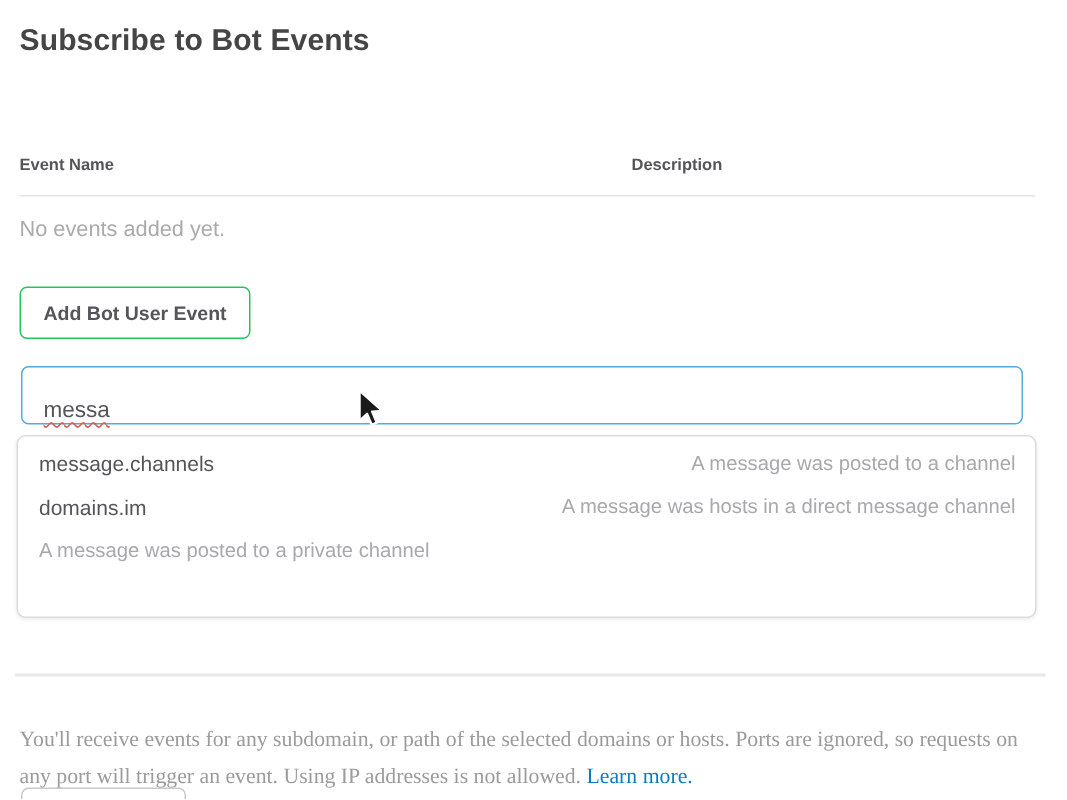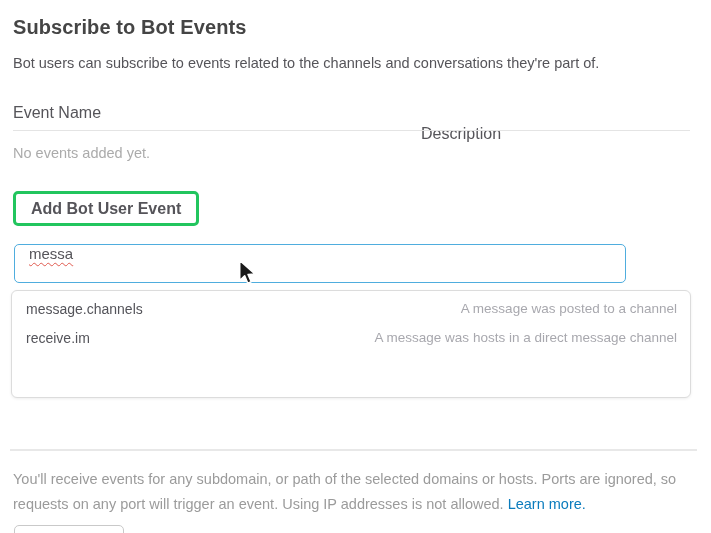--- a/index.html
+++ b/index.html
@@ -28,24 +28,24 @@
   .page-subtitle {
     position: absolute;
     left: 13px; top: 55px;
     font-size: 14.5px;
     color: #555459;
   }
 
   .table-header { position: absolute; left: 13px; top: 104px; width: 677px; }
   .col-head {
     position: absolute; top: 0;
-    font-size: 16px; font-weight: 400; color: #555459;
+    font-size: 11px; font-weight: 700; color: #555459;
   }
   .col-head.name { left: 0; }
-  .col-head.desc { left: 408px; margin-top: 21px; }
+  .col-head.desc { left: 408px; }
 
   .table-divider {
     position: absolute;
     left: 13px; top: 130px;
     width: 677px; height: 1px;
     background: #e4e4e4;
   }
 
   .empty-msg {
     position: absolute;
@@ -53,53 +53,53 @@
     font-size: 14.5px;
     color: #ababab;
   }
 
   .add-btn {
     position: absolute;
     left: 13px; top: 191px;
     height: 35px;
     padding: 0 15px;
     background: #ffffff;
-    border: 3px solid #22c55e;
+    border: 1px solid #22c55e;
     border-radius: 5px;
     font-family: inherit;
-    font-size: 16px;
+    font-size: 13px;
     font-weight: 700;
     color: #555459;
     cursor: pointer;
   }
 
   .search-box {
     position: absolute;
     left: 14px; top: 244px;
-    width: 612px; height: 39px;
+    width: 668px; height: 39px;
     background: #fff;
     border: 1px solid #4fadde;
     border-radius: 5px;
     display: flex;
-    align-items: flex-start;
+    align-items: flex-end;
     padding: 0 14px;
     font-size: 15px;
     color: #555459;
   }
   .search-box .typed {
     text-decoration: underline wavy #e05a4f;
     text-decoration-thickness: 1px;
     text-underline-offset: 3px;
     text-decoration-skip-ink: none;
   }
 
   .dropdown {
     position: absolute;
     left: 11px; top: 290px;
-    width: 680px; height: 108px;
+    width: 680px; height: 122px;
     background: #fff;
     border: 1px solid #dcdcdc;
     border-radius: 6px;
     box-shadow: 0 1px 3px rgba(0,0,0,0.07);
     padding: 3px 0;
     overflow: hidden;
   }
   .suggestion {
     height: 29px;
     display: flex;
@@ -113,25 +113,26 @@
 
   .section-divider {
     position: absolute;
     left: 10px; top: 449px;
     width: 687px; height: 2px;
     background: #e8e8e8;
   }
 
   .footnote {
     position: absolute;
-    left: 13px; top: 467px;
+    left: 13px; top: 481px;
     width: 690px;
     font-size: 14.5px;
     line-height: 24.5px;
     color: #9b9b9b;
+    font-family: Liberation Serif, serif;
   }
   .footnote a {
     color: #0b7cbd;
     text-decoration: none;
     cursor: pointer;
   }
 
   .partial-btn {
     position: absolute;
     left: 14px; top: 525px;
@@ -148,21 +149,20 @@
     pointer-events: none;
   }
 </style>
 </head>
 <body>
 
 <div class="screen">
 
   <h1 class="page-title">Subscribe to Bot Events</h1>
 
-  <p class="page-subtitle">Bot users can subscribe to events related to the channels and conversations they're part of.</p>
 
   <div class="table-header">
     <span class="col-head name">Event Name</span>
     <span class="col-head desc">Description</span>
   </div>
 
   <div class="table-divider"></div>
 
   <p class="empty-msg">No events added yet.</p>
 
@@ -171,24 +171,25 @@
   <div class="search-box">
     <span class="typed">messa</span>
   </div>
 
   <div class="dropdown">
     <div class="suggestion">
       <span class="ev-name">message.channels</span>
       <span class="ev-desc">A message was posted to a channel</span>
     </div>
     <div class="suggestion">
-      <span class="ev-name">receive.im</span>
+      <span class="ev-name">domains.im</span>
       <span class="ev-desc">A message was hosts in a direct message channel</span>
     </div>
     <div class="suggestion">
+      <span class="ev-desc">A message was posted to a private channel</span>
     </div>
     <div class="suggestion">
     </div>
   </div>
 
   <div class="section-divider"></div>
 
   <p class="footnote"><span>You'll receive events for any subdomain, or path of the selected domains or hosts. Ports are ignored, so requests on any port will trigger an event. Using IP addresses is not allowed.</span> <a>Learn more.</a></p>
 
   <div class="partial-btn"></div>

